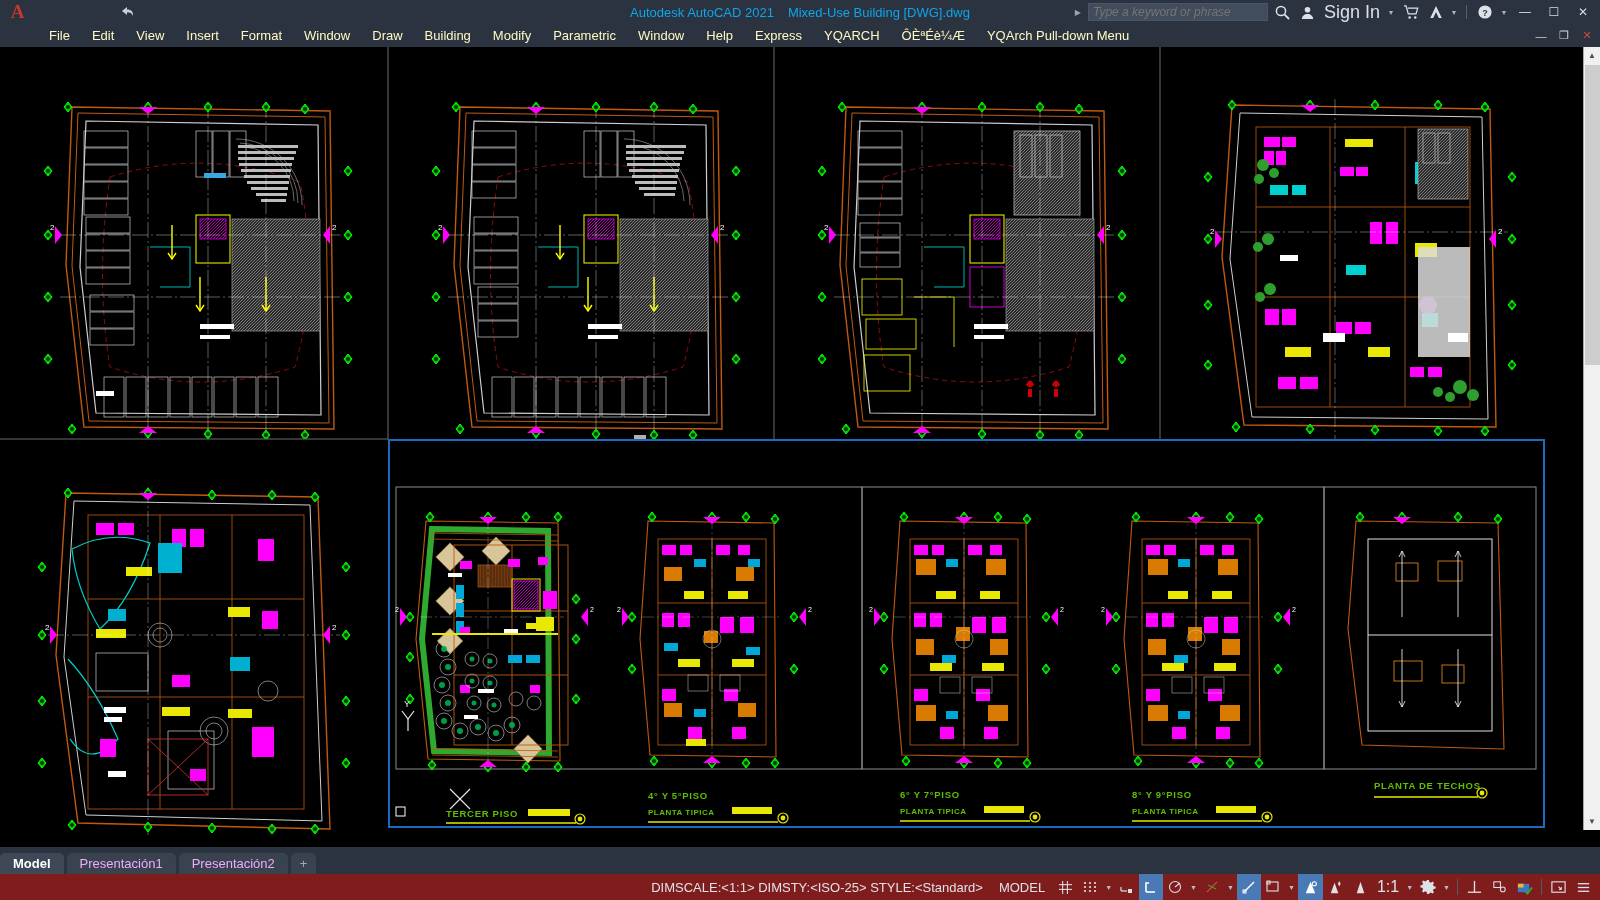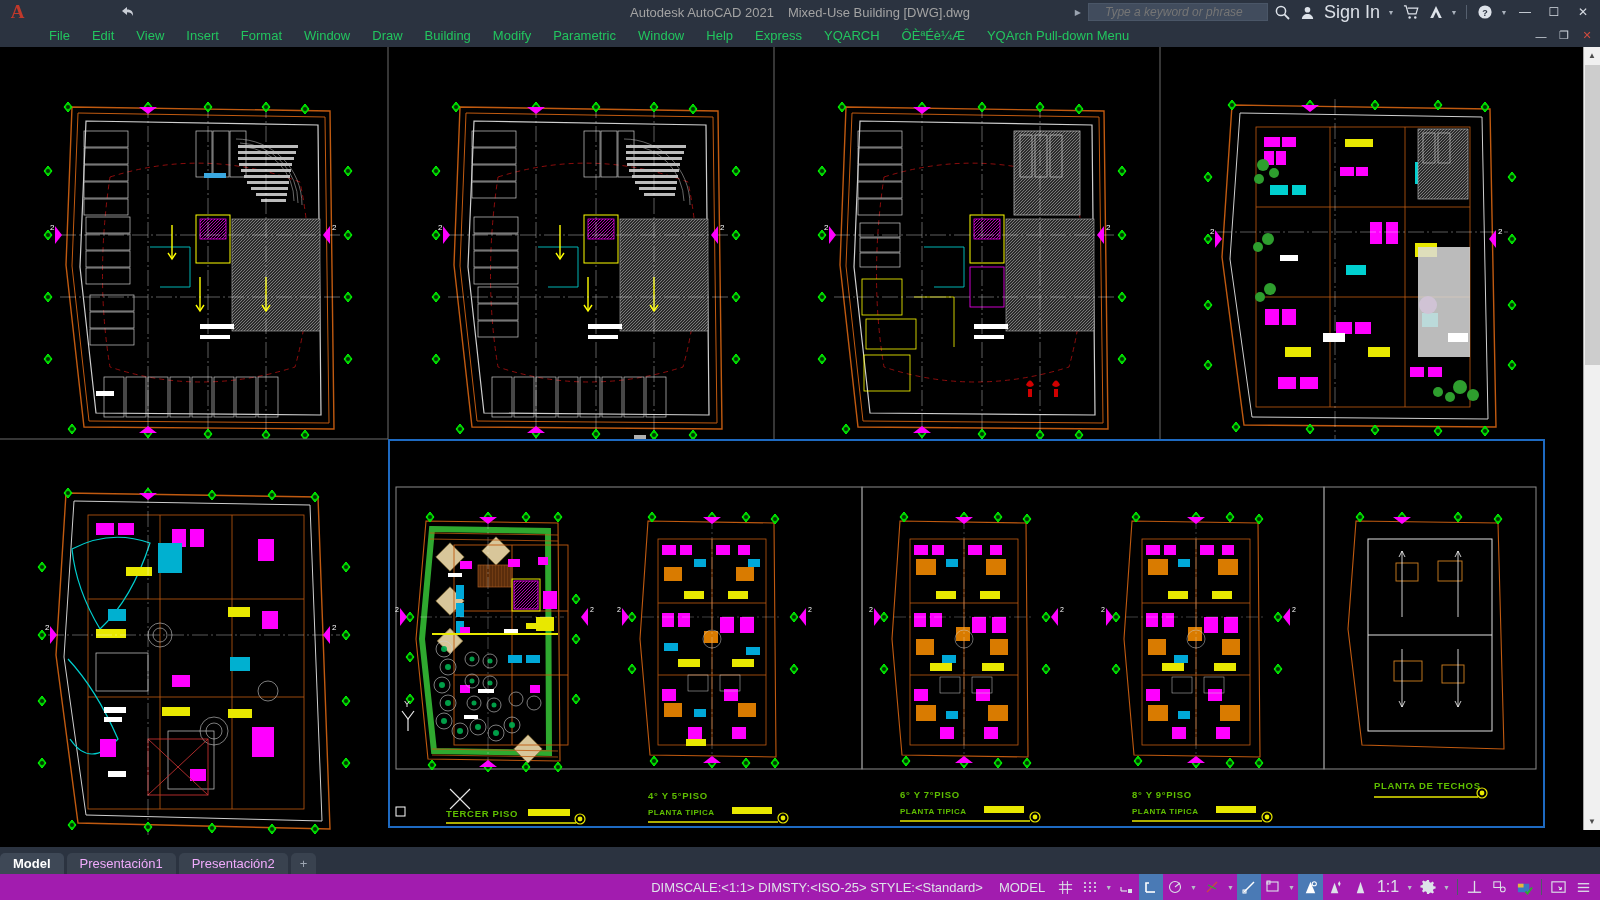--- a/index.html
+++ b/index.html
@@ -34,50 +34,50 @@
   .wsbox {
     display:flex; align-items:center; gap:5px; background:#3a4453;
     height:20px; padding:0 6px 0 4px; margin-left:4px; border-radius:2px;
     min-width:175px;
   }
   .wsbox .wslabel { font-size:13px; color:#e3e7ec; flex:1; }
   .ws-caret { font-size:8px; color:#aab2bd; }
   .title-center {
     position:absolute; left:0; top:0; width:1600px; height:24px;
     display:flex; align-items:center; justify-content:center; gap:14px;
-    pointer-events:none; font-size:13px; color:#a3a3a3;
+    pointer-events:none; font-size:13px; color:#0ea5e9;
   }
   .title-right {
     position:absolute; right:0; top:0; height:24px; display:flex; align-items:center; gap:3px;
     padding-right:4px;
   }
   .searchbox {
     display:flex; align-items:center; height:18px; background:#414c5d;
-    width:180px; padding:0 16px; border:1px solid #4a5667;
+    width:180px; padding:0 4px; border:1px solid #4a5667;
   }
   .searchbox input {
     background:transparent; border:none; outline:none; color:#c8cfd8;
     font-style:italic; font-size:12px; width:100%;
     font-family:"Liberation Sans", sans-serif;
   }
   .search-prearrow { color:#9aa3b0; font-size:8px; margin-right:4px; }
   .ic { display:flex; align-items:center; justify-content:center; height:24px; }
   .signin { font-size:18px; color:#dce1e8; padding:0 3px; }
   .wbtn {
     width:26px; height:24px; display:flex; align-items:center; justify-content:center;
     color:#d6dbe2; font-size:12px;
   }
   .vsep { width:1px; height:14px; background:#56606f; margin:0 4px; }
 
   
   #menubar {
     position:absolute; left:0; top:24px; width:1600px; height:23px;
     background:#2b3340; display:flex; align-items:center; padding-left:38px;
   }
-  .menu-item { padding:0 11px; height:23px; line-height:23px; font-size:13px; color:#22c55e; }
+  .menu-item { padding:0 11px; height:23px; line-height:23px; font-size:13px; color:#fef9c3; }
   .menubar-right {
     position:absolute; right:3px; top:24px; height:23px; display:flex; align-items:center; gap:3px;
   }
   .mbtn { width:20px; height:20px; display:flex; align-items:center; justify-content:center;
           color:#cfd5dd; font-size:11px; }
   .mbtn.close { color:#cf4b3e; }
 
   
   #canvas-area {
     position:absolute; left:0; top:47px; width:1600px; height:800px;
@@ -108,21 +108,21 @@
     height:21px; line-height:21px; padding:0 13px; font-size:13px;
     color:#f0abfc; background:#39424f; margin-right:3px;
     border-radius:5px 5px 0 0;
   }
   .ltab.active { background:#3e4856; color:#ffffff; font-weight:bold; }
   .ltab.plus { padding:0 9px; color:#9fa8b4; }
 
   
   #statusbar {
     position:absolute; left:0; top:874px; width:1600px; height:26px;
-    background:#a21caf; display:flex; align-items:center;
+    background:#7f1d1d; display:flex; align-items:center;
   }
   .sb-text { font-size:13px; color:#dfe3e9; padding:0 8px; }
   .sb-item {
     height:26px; min-width:24px; padding:0 4px;
     display:flex; align-items:center; justify-content:center; color:#dde2e9;
   }
   .sb-item.on { background:#4a7ab5; }
   .sb-caret { font-size:7px; color:#b6bdc7; padding:0 3px; }
   .sb-sep { width:1px; height:16px; background:#4f5a6a; margin:0 4px; }
 

